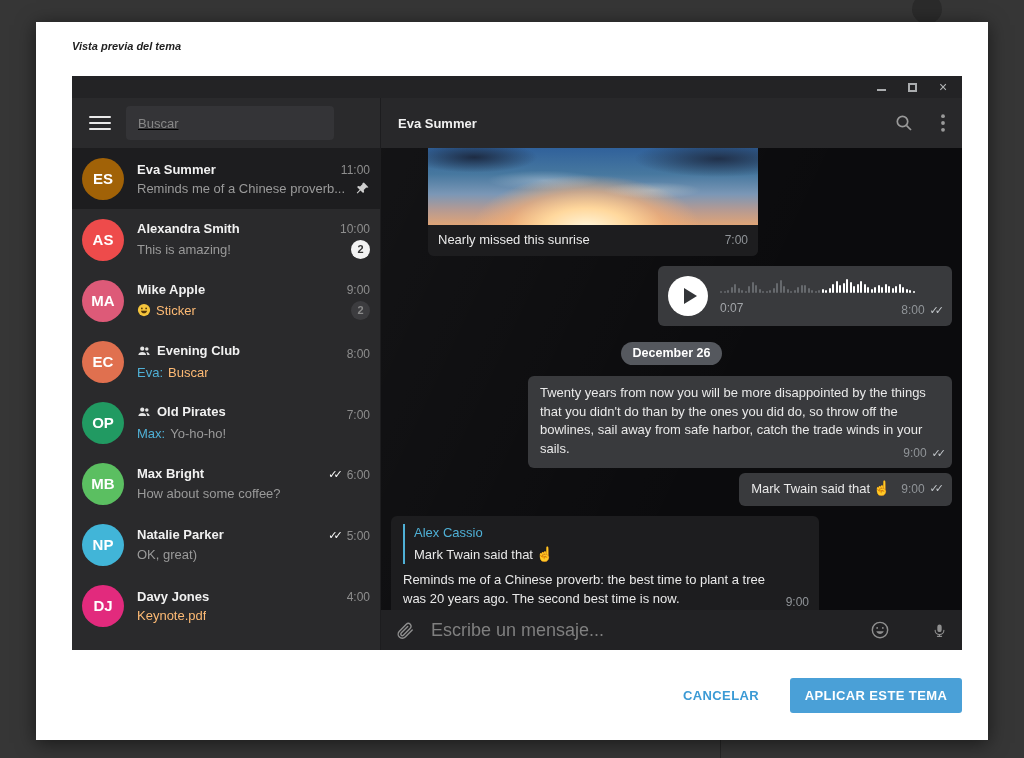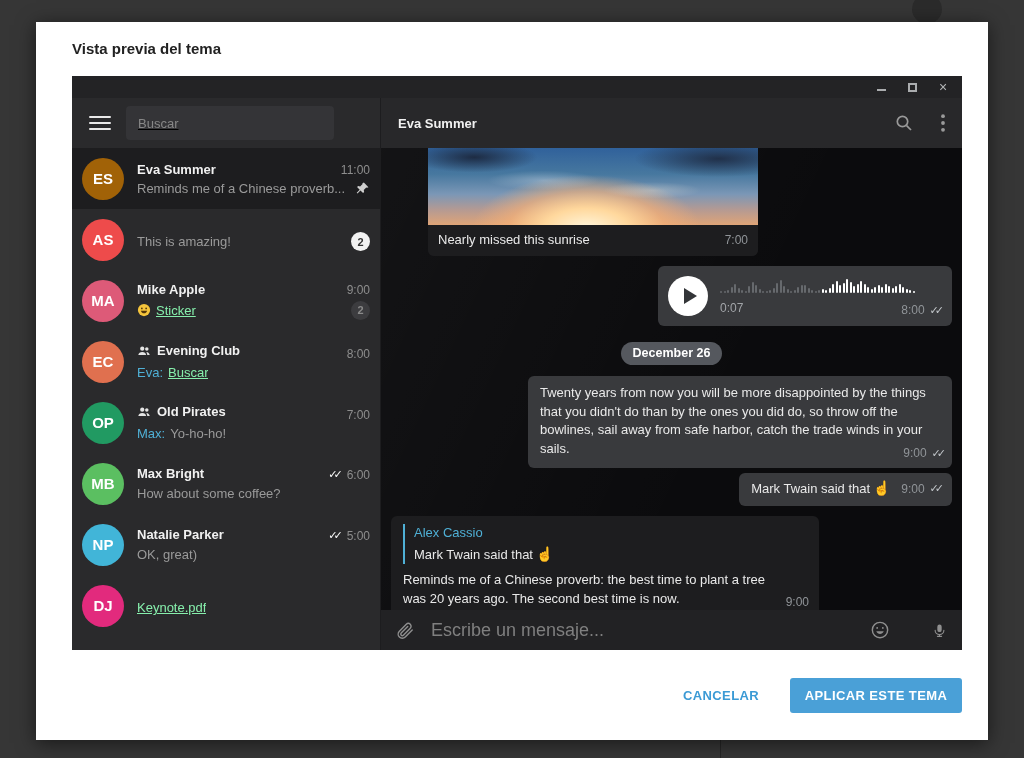--- a/index.html
+++ b/index.html
@@ -12,21 +12,21 @@
   }
   
   .backdrop-avatar{position:absolute;right:82px;top:-6px;width:30px;height:30px;border-radius:50%;background:#2b2b2b;}
   .backdrop-line{position:absolute;left:720px;top:740px;width:1px;height:18px;background:#262626;}
 
   
   .modal{
     position:absolute;left:36px;top:22px;width:952px;height:718px;
     background:#ffffff;box-shadow:0 3px 18px rgba(0,0,0,.55);
   }
-  .modal-title{position:absolute;left:36px;top:18px;font-size:15px;font-weight:700;color:#222222;}
+  .modal-title{position:absolute;left:36px;top:18px;font-size:11px;font-weight:700;color:#222222;font-style:italic;}
 
   
   .preview{position:absolute;left:36px;top:54px;width:890px;height:574px;overflow:hidden;}
   .titlebar{height:22px;background:#232325;display:flex;justify-content:flex-end;align-items:center;}
   .win-controls{display:flex;align-items:center;gap:19px;padding-right:13px;height:100%;}
   .wc{display:flex;align-items:center;justify-content:center;width:12px;height:12px;cursor:default;}
   .wc-min{width:9px;height:2px;background:#aaacae;margin-top:6px;}
   .wc-max{width:9px;height:9px;border:2px solid #aaacae;}
   .wc-close{color:#b4b6b8;font-size:14px;line-height:12px;}
 
@@ -47,21 +47,21 @@
   .avatar{width:42px;height:42px;border-radius:50%;flex:none;display:flex;align-items:center;justify-content:center;
           color:#ffffff;font-size:15px;font-weight:700;margin-right:13px;}
   .row-main{flex:1;min-width:0;}
   .row-top{display:flex;align-items:baseline;justify-content:space-between;}
   .row-name{display:flex;align-items:center;gap:6px;min-width:0;color:#f1f1f1;font-size:13px;font-weight:700;white-space:nowrap;overflow:hidden;}
   .group-icon{width:14px;height:14px;fill:#e4e4e4;flex:none;}
   .row-time{display:flex;align-items:center;gap:4px;color:#8e8e8e;font-size:12px;flex:none;margin-left:6px;}
   .row-bottom{display:flex;align-items:center;justify-content:space-between;margin-top:4px;}
   .snippet{display:flex;align-items:center;gap:5px;color:#9a9a9a;font-size:13px;white-space:nowrap;overflow:hidden;min-width:0;}
   .snippet .sender{color:#4fb0d6;}
-  .snippet.blue .snip-text{color:#86efac;text-decoration:underline;}
+  .snippet.blue .snip-text{color:#fdba74;}
   .snip-text{overflow:hidden;text-overflow:ellipsis;white-space:nowrap;}
   .sticker-emoji{width:14px;height:14px;flex:none;}
   .row-meta{flex:none;margin-left:6px;display:flex;align-items:center;}
   .badge{min-width:19px;height:19px;border-radius:10px;background:#f2f2f2;color:#333;font-size:11px;font-weight:700;
          display:flex;align-items:center;justify-content:center;padding:0 5px;}
   .badge.muted{background:#3c3c3f;color:#8a8a8a;}
   .pin-icon{width:15px;height:15px;fill:#cfcfcf;}
   .dbl{color:#ffffff;font-size:11px;letter-spacing:-4px;padding-right:4px;white-space:nowrap;}
 
   
@@ -205,20 +205,30 @@
           </svg>
         </span>
       </div>
     </div>
   </div>
             <div class="chat-row">
     <div class="avatar" style="background: rgb(238, 75, 75);">
                 <span>AS</span>
               </div>
     <div class="row-main">
+      <div class="row-top">
+        <span class="row-name">
+
+          <span>Alexandra Smith</span>
+        </span>
+        <span class="row-time">
+
+          <span>10:00</span>
+        </span>
+      </div>
       <div class="row-bottom">
         <span class="snippet">
 
           <span class="snip-text">This is amazing!</span>
         </span>
         <span class="row-meta">
           <span class="badge">2</span>
 
         </span>
       </div>
@@ -375,20 +385,30 @@
           
         </span>
       </div>
     </div>
   </div>
             <div class="chat-row">
     <div class="avatar" style="background: rgb(226, 42, 125);">
                 <span>DJ</span>
               </div>
     <div class="row-main">
+      <div class="row-top">
+        <span class="row-name">
+
+          <span>Davy Jones</span>
+        </span>
+        <span class="row-time">
+
+          <span>4:00</span>
+        </span>
+      </div>
       <div class="row-bottom">
         <span class="snippet blue">
 
           <span class="snip-text">Keynote.pdf</span>
         </span>
         <span class="row-meta">
           
           
         </span>
       </div>

